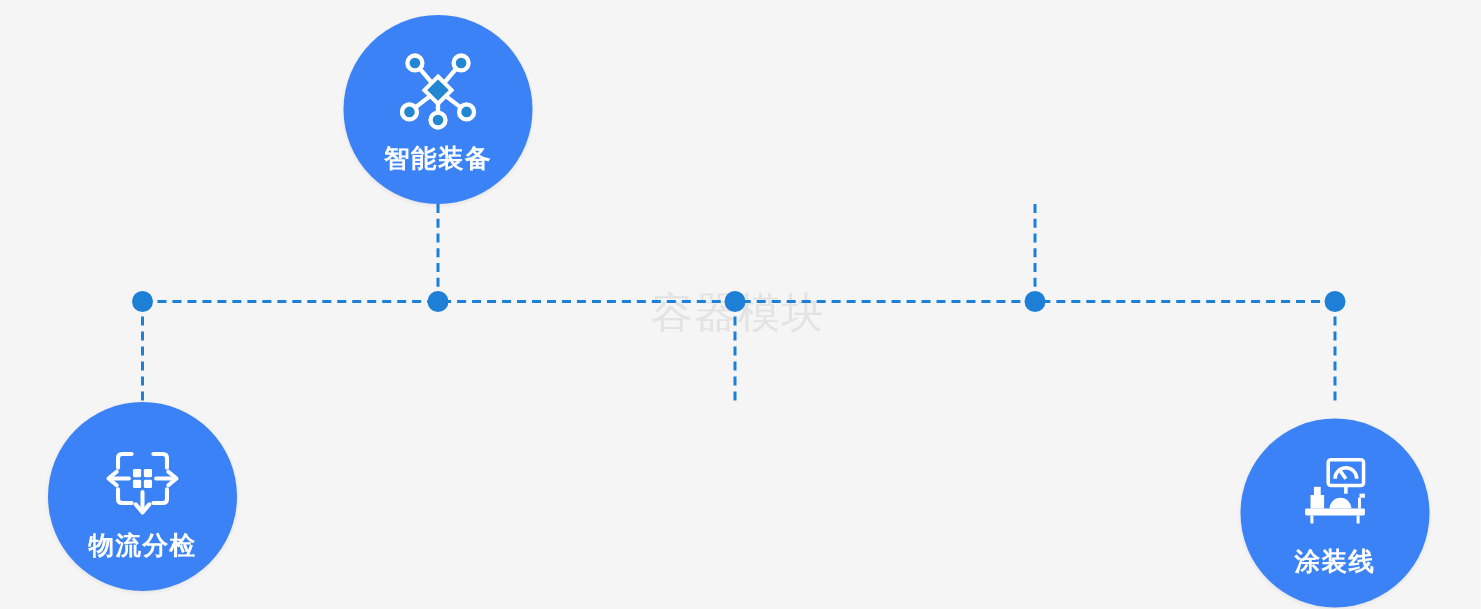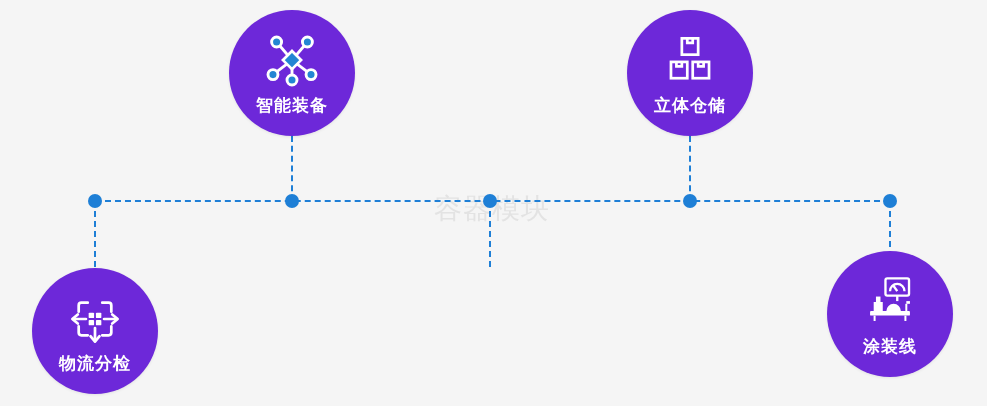--- a/index.html
+++ b/index.html
@@ -39,21 +39,21 @@
     position:absolute;
     width:14px;height:14px;
     border-radius:50%;
     background:#1e7fd6;
     z-index:3;
   }
   .node{
     position:absolute;
     width:126px;height:126px;
     border-radius:50%;
-    background:#6d28d9;
+    background:#3b82f6;
     display:flex;
     flex-direction:column;
     align-items:center;
     justify-content:center;
     gap:7px;
     z-index:4;
     box-shadow:0 1px 3px rgba(0,0,0,0.08);
   }
   .node .icon{
     width:58px;height:58px;
@@ -105,35 +105,20 @@
           <circle cx="49" cy="11" r="5.5"></circle>
           <circle cx="11" cy="47" r="5.5"></circle>
           <circle cx="32" cy="53" r="5.5"></circle>
           <circle cx="53" cy="47" r="5.5"></circle>
         </g>
       </svg>
     </span>
     <span class="label">智能装备</span>
   </div>
 
-  <div class="node" style="left:627px;top:10px;">
-    <span class="icon">
-      <svg viewBox="0 0 64 64">
-        <g stroke="#ffffff" stroke-width="3" fill="none">
-          <rect x="23" y="7" width="18" height="18"></rect>
-          <path d="M29,7 v5 h6 v-5"></path>
-          <rect x="11" y="33" width="18" height="18"></rect>
-          <path d="M17,33 v5 h6 v-5"></path>
-          <rect x="35" y="33" width="18" height="18"></rect>
-          <path d="M41,33 v5 h6 v-5"></path>
-        </g>
-      </svg>
-    </span>
-    <span class="label">立体仓储</span>
-  </div>
 
   <div class="node" style="left:32px;top:268px;">
     <span class="icon">
       <svg viewBox="0 0 64 64">
         <g stroke="#ffffff" stroke-width="3" fill="none" stroke-linecap="round" stroke-linejoin="round">
           <path d="M14,24 V17 Q14,14 17,14 H24"></path>
           <path d="M40,14 H47 Q50,14 50,17 V24"></path>
           <path d="M50,40 V47 Q50,50 47,50 H40"></path>
           <path d="M24,50 H17 Q14,50 14,47 V40"></path>
           <line x1="22" y1="32" x2="8" y2="32"></line>
@@ -148,21 +133,21 @@
           <rect x="33" y="25" width="6" height="6" rx="1"></rect>
           <rect x="25" y="33" width="6" height="6" rx="1"></rect>
           <rect x="33" y="33" width="6" height="6" rx="1"></rect>
         </g>
       </svg>
     </span>
     <span class="label">物流分检</span>
   </div>
 
 
-  <div class="node" style="left:827px;top:251px;">
+  <div class="node" style="left:827px;top:279px;">
     <span class="icon">
       <svg viewBox="0 0 64 64">
         <g stroke="#ffffff" stroke-width="2.6" fill="none">
           <rect x="27" y="6" width="26" height="19" rx="2"></rect>
           <path d="M32,20 a8,8 0 0 1 16,0"></path>
           <line x1="40" y1="20" x2="35" y2="13"></line>
           <line x1="40" y1="25" x2="40" y2="31"></line>
         </g>
         <g fill="#ffffff">
           <rect x="14" y="32" width="10" height="10"></rect>

